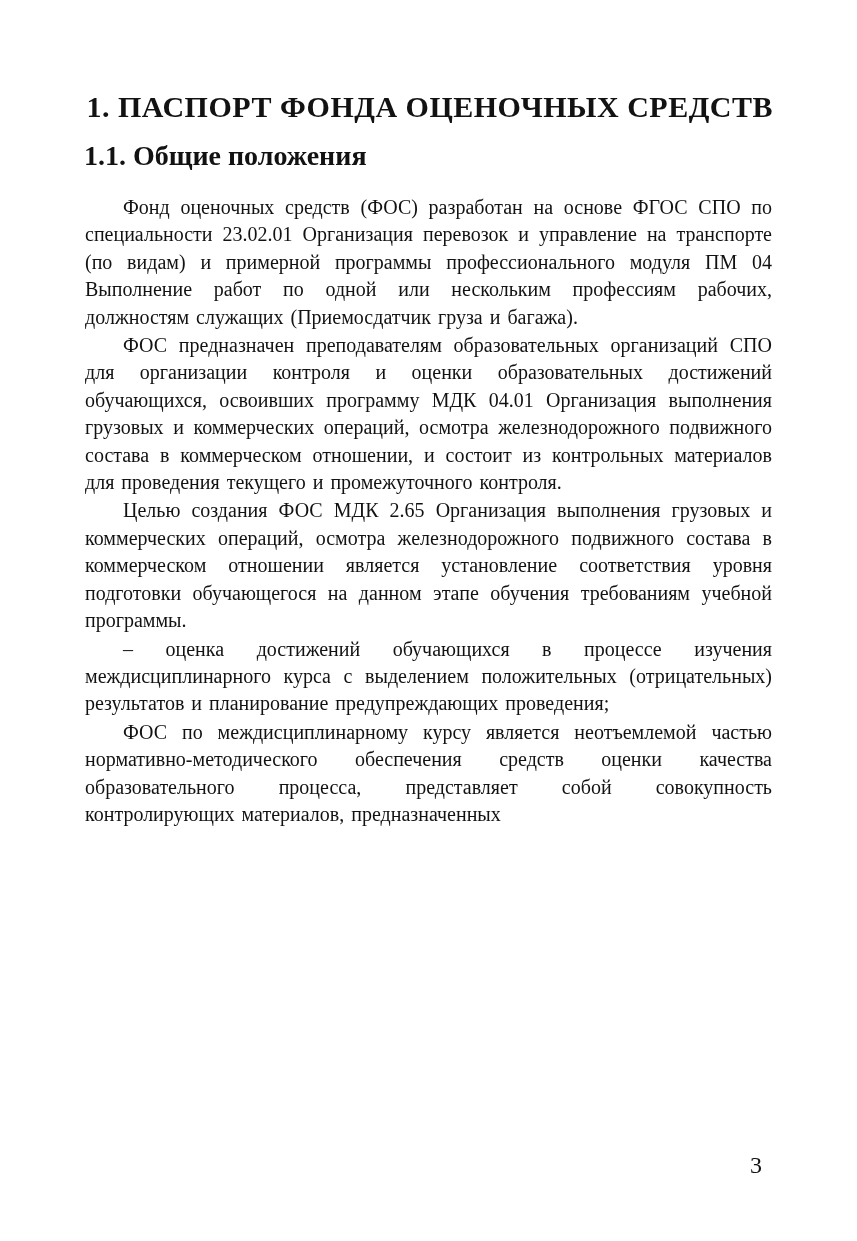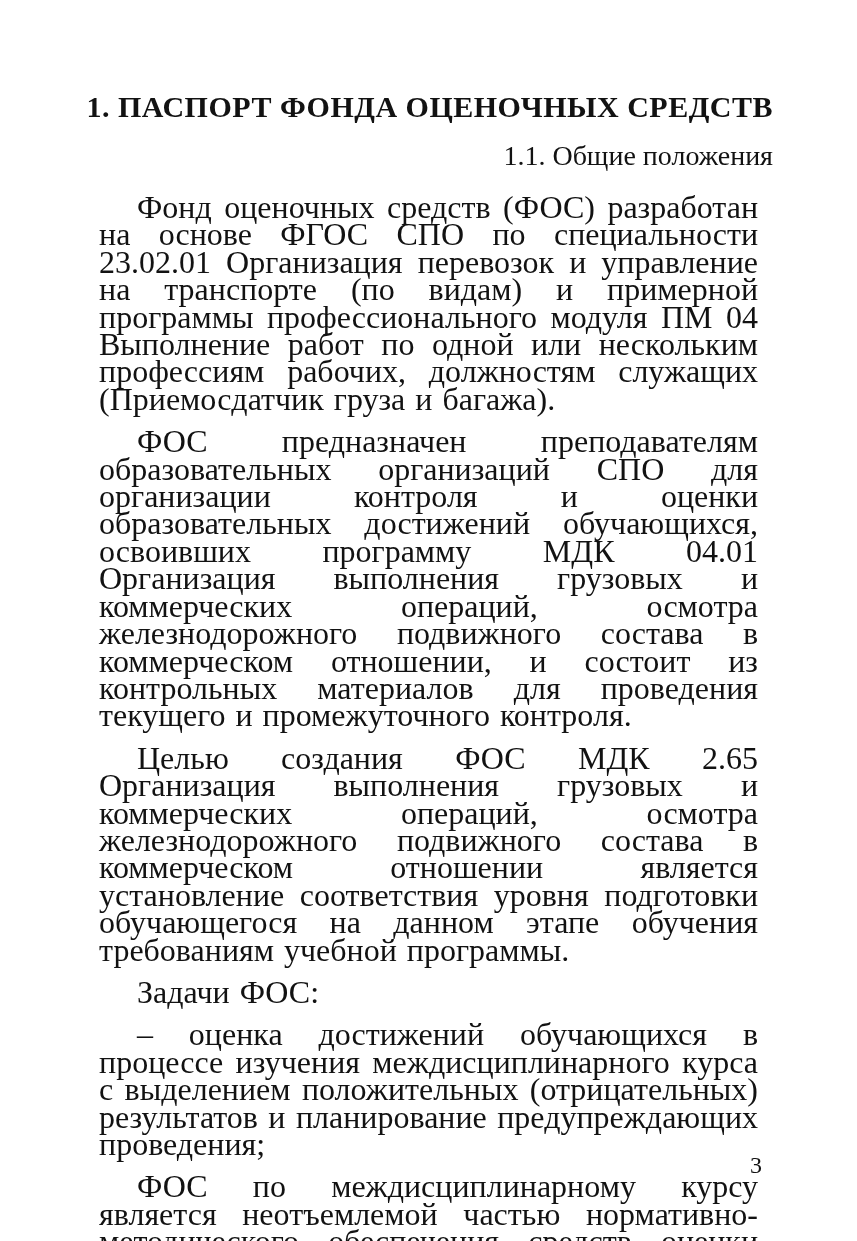--- a/index.html
+++ b/index.html
@@ -23,30 +23,30 @@
     font-size: 30px;
     line-height: 34px;
     font-weight: bold;
     text-align: right;
     margin: 0 0 16px 0;
     letter-spacing: 0.5px;
   }
   .heading-2 {
     font-size: 28px;
     line-height: 32px;
-    font-weight: normal;
-    text-align: right;
+    font-weight: bold;
+    text-align: left;
     margin: 0 0 22px 0;
   }
   .body-text p {
-    font-size: 32px;
+    font-size: 20px;
     line-height: 27.4px;
     text-align: justify;
     text-indent: 38px;
-    margin: 15px;
+    margin: 1px;
     word-spacing: 2px;
   }
   .page-number {
     position: absolute;
     right: 95px;
     bottom: 62px;
     font-size: 24px;
     color: #121212;
   }
 </style>
@@ -54,19 +54,18 @@
 <body>
 
 <div class="page">
   <h1 class="heading-1">1. ПАСПОРТ ФОНДА ОЦЕНОЧНЫХ СРЕДСТВ</h1>
   <h2 class="heading-2">1.1. Общие положения</h2>
 
   <div class="body-text">
     <p>Фонд оценочных средств (ФОС) разработан на основе ФГОС СПО по специальности 23.02.01 Организация перевозок и управление на транспорте (по видам) и примерной программы профессионального модуля ПМ 04 Выполнение работ по одной или нескольким профессиям рабочих, должностям служащих (Приемосдатчик груза и багажа).</p>
     <p>ФОС предназначен преподавателям образовательных организаций СПО для организации контроля и оценки образовательных достижений обучающихся, освоивших программу МДК 04.01 Организация выполнения грузовых и коммерческих операций, осмотра железнодорожного подвижного состава в коммерческом отношении, и состоит из контрольных материалов для проведения текущего и промежуточного контроля.</p>
     <p>Целью создания ФОС МДК 2.65 Организация выполнения грузовых и коммерческих операций, осмотра железнодорожного подвижного состава в коммерческом отношении является установление соответствия уровня подготовки обучающегося на данном этапе обучения требованиям учебной программы.</p>
-    <p>Задачи ФОС:</p>
     <p>– оценка достижений обучающихся в процессе изучения междисциплинарного курса с выделением положительных (отрицательных) результатов и планирование предупреждающих проведения;</p>
     <p>ФОС по междисциплинарному курсу является неотъемлемой частью нормативно-методического обеспечения средств оценки качества образовательного процесса, представляет собой совокупность контролирующих материалов, предназначенных</p>
   </div>
 </div>
 
 <div class="page-number">3</div>
 
 </body></html>

